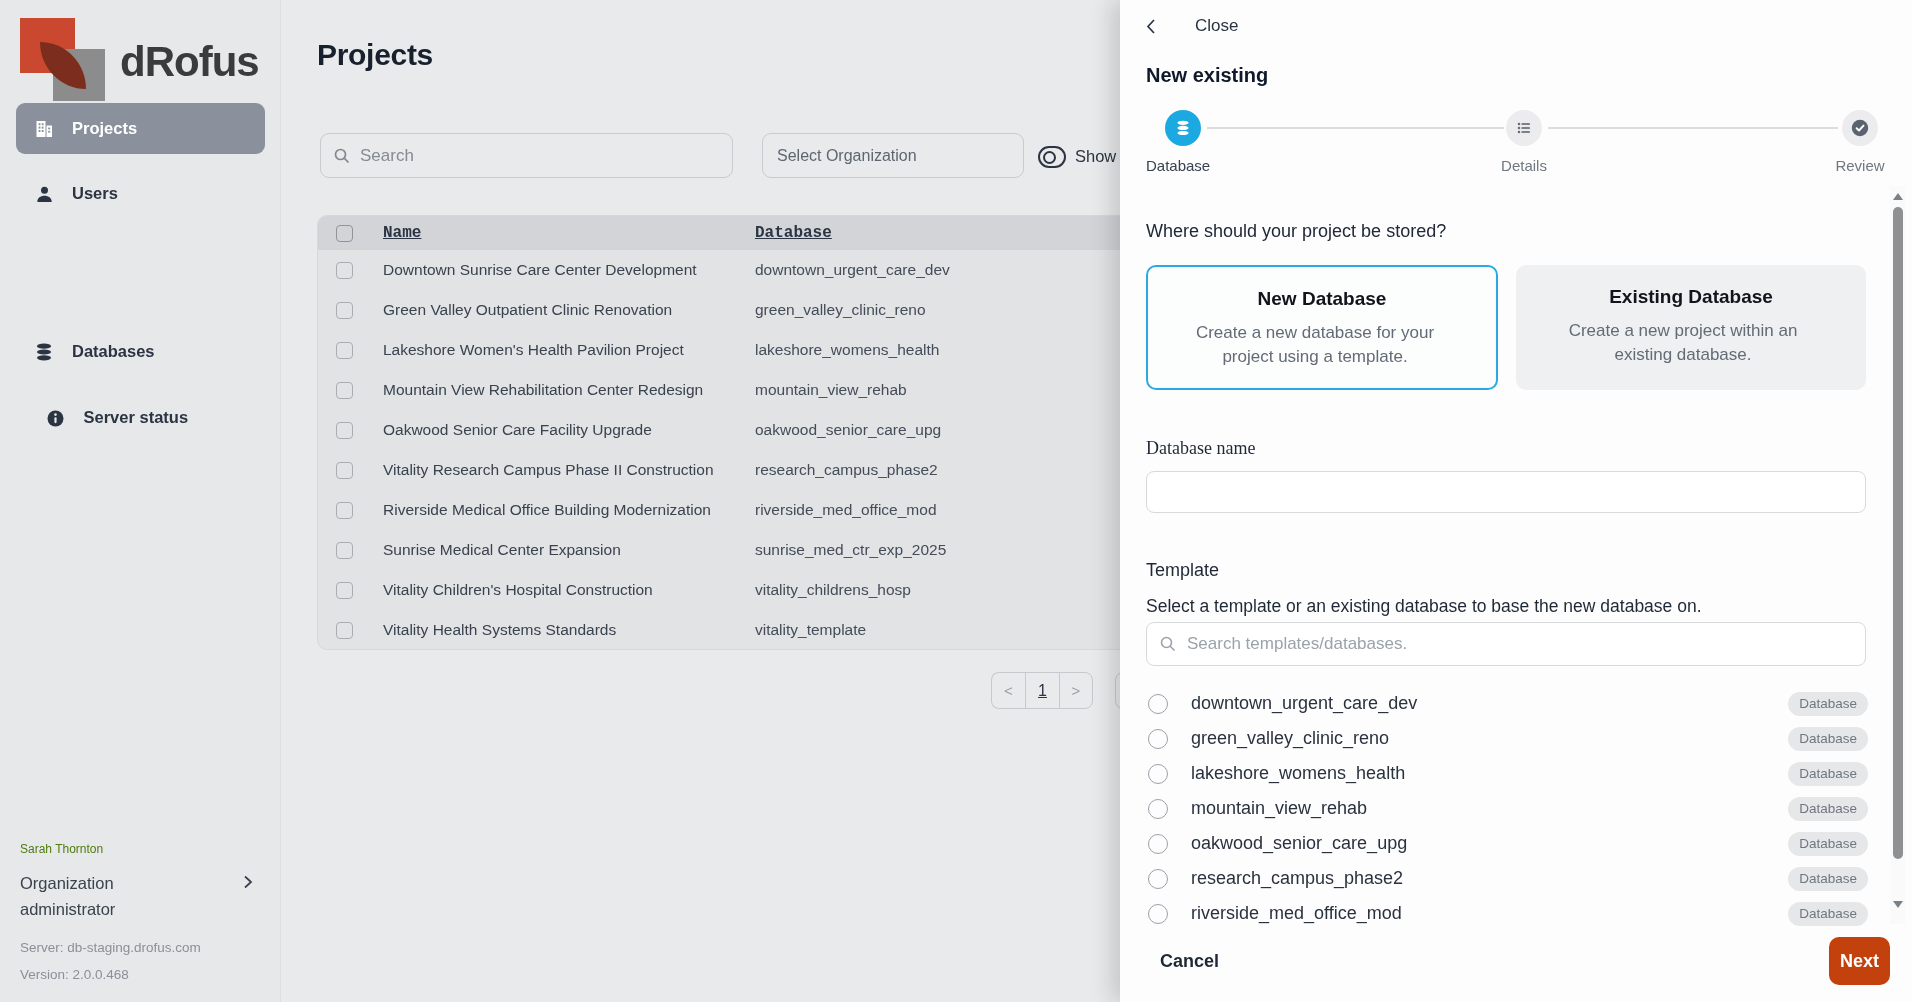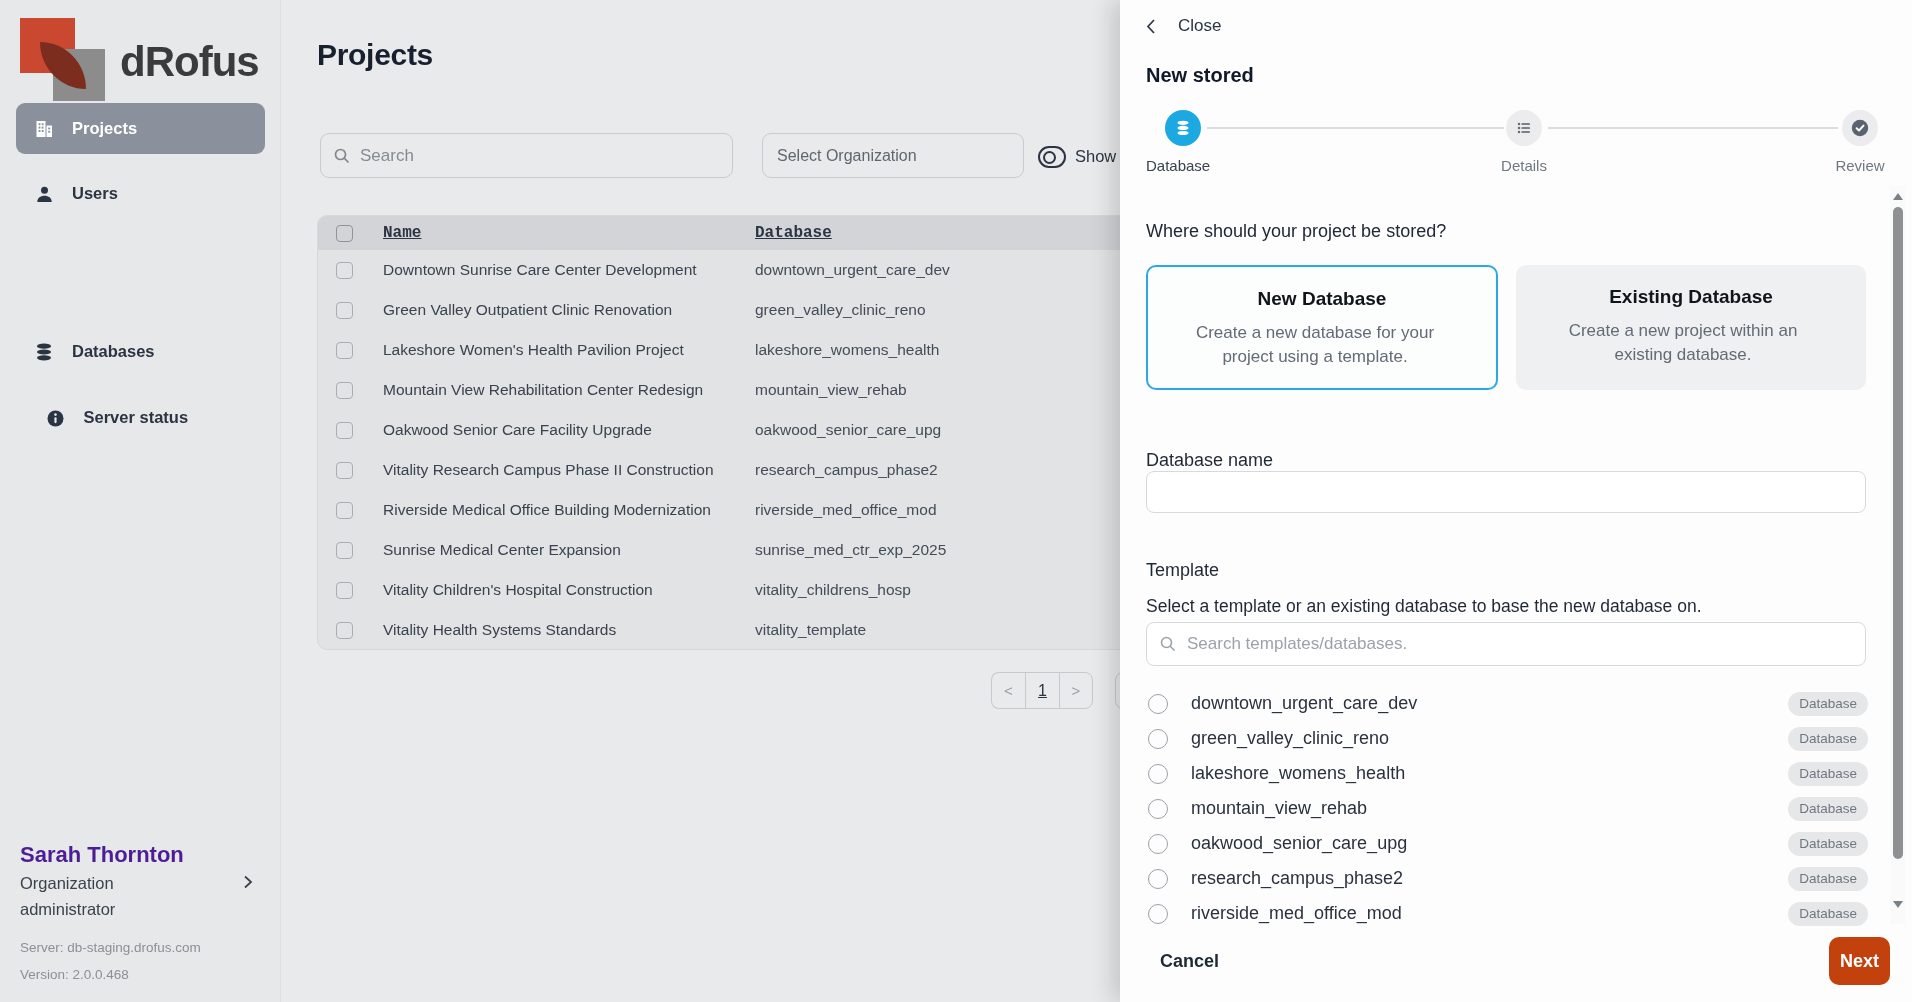--- a/index.html
+++ b/index.html
@@ -14,21 +14,21 @@
   .logo-sq-red { position:absolute; left:0; top:0; width:55px; height:55px; background:#C9482F; }
   .logo-sq-gray { position:absolute; left:33px; top:31px; width:52px; height:52px; background:#8C8C8C; }
   .logo-leaf { position:absolute; left:20px; top:24px; width:46px; height:47px; background:#7D2D1E; border-radius:0 100% 0 100%; }
   .logo-text { font-size:42px; font-weight:700; color:#3B3B3B; letter-spacing:-1px; margin-top:4px; }
 
   .nav-item { position:absolute; left:16px; width:249px; display:flex; align-items:center; gap:18px; color:#2A3442; font-size:16.5px; font-weight:700; padding-left:18px; cursor:pointer; }
   .nav-item .nav-icon { width:20px; height:20px; flex:0 0 20px; display:flex; align-items:center; justify-content:center; }
   .nav-item.active { background:#8B919C; border-radius:9px; color:#FFFFFF; height:51px; }
   .nav-label { width:170px; line-height:1.55; }
 
-  .side-user-name { position:absolute; left:20px; top:842px; font-size:22px; font-weight:700; color:#4c1d95; }
+  .side-user-name { position:absolute; left:20px; top:842px; font-size:12px; font-weight:400; color:#4d7c0f; }
   .side-user-role { position:absolute; left:20px; top:870px; width:170px; font-size:16.5px; color:#39424E; line-height:1.6; cursor:pointer; }
   .side-role-chevron { position:absolute; left:240px; top:874px; width:16px; height:16px; color:#39424E; cursor:pointer; }
   .side-server { position:absolute; left:20px; top:940px; font-size:13.5px; color:#8A9097; }
   .side-version { position:absolute; left:20px; top:967px; font-size:13.5px; color:#8A9097; }
 
   
   .page-title { position:absolute; left:317px; top:38px; font-size:30px; font-weight:700; color:#18202E; letter-spacing:-0.3px; }
 
   .search-box { position:absolute; left:320px; top:133px; width:413px; height:45px; border:1px solid #C9CBCE; border-radius:9px; display:flex; align-items:center; padding:0 12px; gap:9px; background:transparent; }
   .search-box input { border:0; outline:0; background:transparent; font-family:inherit; font-size:17px; color:#39424E; width:100%; }
@@ -50,21 +50,21 @@
 
   .pager { position:absolute; left:991px; top:672px; display:flex; }
   .pager .p-cell { width:34px; height:37px; border:1px solid #C7C9CC; border-right:none; display:flex; align-items:center; justify-content:center; font-size:15px; color:#99A0A8; cursor:pointer; }
   .pager .p-cell:first-child { border-radius:8px 0 0 8px; }
   .pager .p-cell:last-child { border-right:1px solid #C7C9CC; border-radius:0 8px 8px 0; }
   .pager .p-cell.current { font-size:16px; color:#2A3442; text-decoration:underline; }
   .pager-extra { position:absolute; left:1115px; top:672px; width:44px; height:37px; border:1px solid #C7C9CC; border-radius:8px; }
 
   
   .panel { position:absolute; left:1120px; top:0; width:792px; height:1002px; background:#FDFDFE; box-shadow:-8px 0 22px rgba(0,0,0,0.16); z-index:5; }
-  .panel-close { position:absolute; left:24px; top:16px; display:flex; align-items:center; gap:19px; color:#2A3442; font-size:17px; font-weight:500; cursor:pointer; }
+  .panel-close { position:absolute; left:24px; top:16px; display:flex; align-items:center; gap:36px; color:#2A3442; font-size:17px; font-weight:500; cursor:pointer; }
   .panel-title { position:absolute; left:26px; top:64px; font-size:20px; font-weight:700; color:#10192A; }
 
   .step-circle { position:absolute; top:110px; width:36px; height:36px; border-radius:50%; display:flex; align-items:center; justify-content:center; }
   .step-circle.active { background:#1CA8E0; color:#FFFFFF; }
   .step-circle.upcoming { background:#ECECEE; color:#565E6A; }
   .step-line { position:absolute; top:127px; height:2px; background:#DCDDDF; }
   .step-label { position:absolute; top:157px; font-size:15px; color:#6F7781; }
   .step-label.active { color:#39424E; }
 
   .panel-question { position:absolute; left:26px; top:198px; font-size:18px; color:#202938;margin-top:23px; }
@@ -294,21 +294,21 @@
 
     <div class="panel-close">
       <span>
         <svg width="15" height="17" viewBox="0 0 15 17" fill="none" stroke="#2A3442" stroke-width="1.7">
             <path d="M10 2 L4 8.5 L10 15"></path>
           </svg>
       </span>
       <span>Close</span>
     </div>
 
-    <div class="panel-title">New stored</div>
+    <div class="panel-title">New existing</div>
 
     <div class="step-circle active" style="left:45px;">
       <span>
         <svg width="18" height="18" viewBox="0 0 18 18" fill="#FFFFFF">
           <ellipse cx="9" cy="3.8" rx="5.6" ry="2.1"></ellipse>
           <ellipse cx="9" cy="8.9" rx="5.6" ry="2.1"></ellipse>
           <ellipse cx="9" cy="14" rx="5.6" ry="2.1"></ellipse>
         </svg>
       </span>
     </div>
@@ -342,21 +342,21 @@
 
     <div class="opt-card selected">
       <div class="opt-title">New Database</div>
       <div class="opt-desc">Create a new database for your project using a template.</div>
     </div>
     <div class="opt-card plain">
       <div class="opt-title">Existing Database</div>
       <div class="opt-desc">Create a new project within an existing database.</div>
     </div>
 
-    <div class="fld-label" style="top:450px;">Database name</div>
+    <div class="fld-label" style="top:438px;font-family:Liberation Serif, serif;">Database name</div>
     <input class="text-input db-name-input" type="text" value="" style="">
 
     <div class="fld-label" style="top:560px;">Template</div>
     <div class="tpl-hint">Select a template or an existing database to base the new database on.</div>
 
     <div class="text-input tpl-search">
       <span>
         <svg width="18" height="18" viewBox="0 0 18 18" fill="none" stroke="#9BA2AB" stroke-width="1.6">
           <circle cx="7.5" cy="7.5" r="5"></circle>
             <path d="M11.2 11.2 L15.5 15.5"></path>

